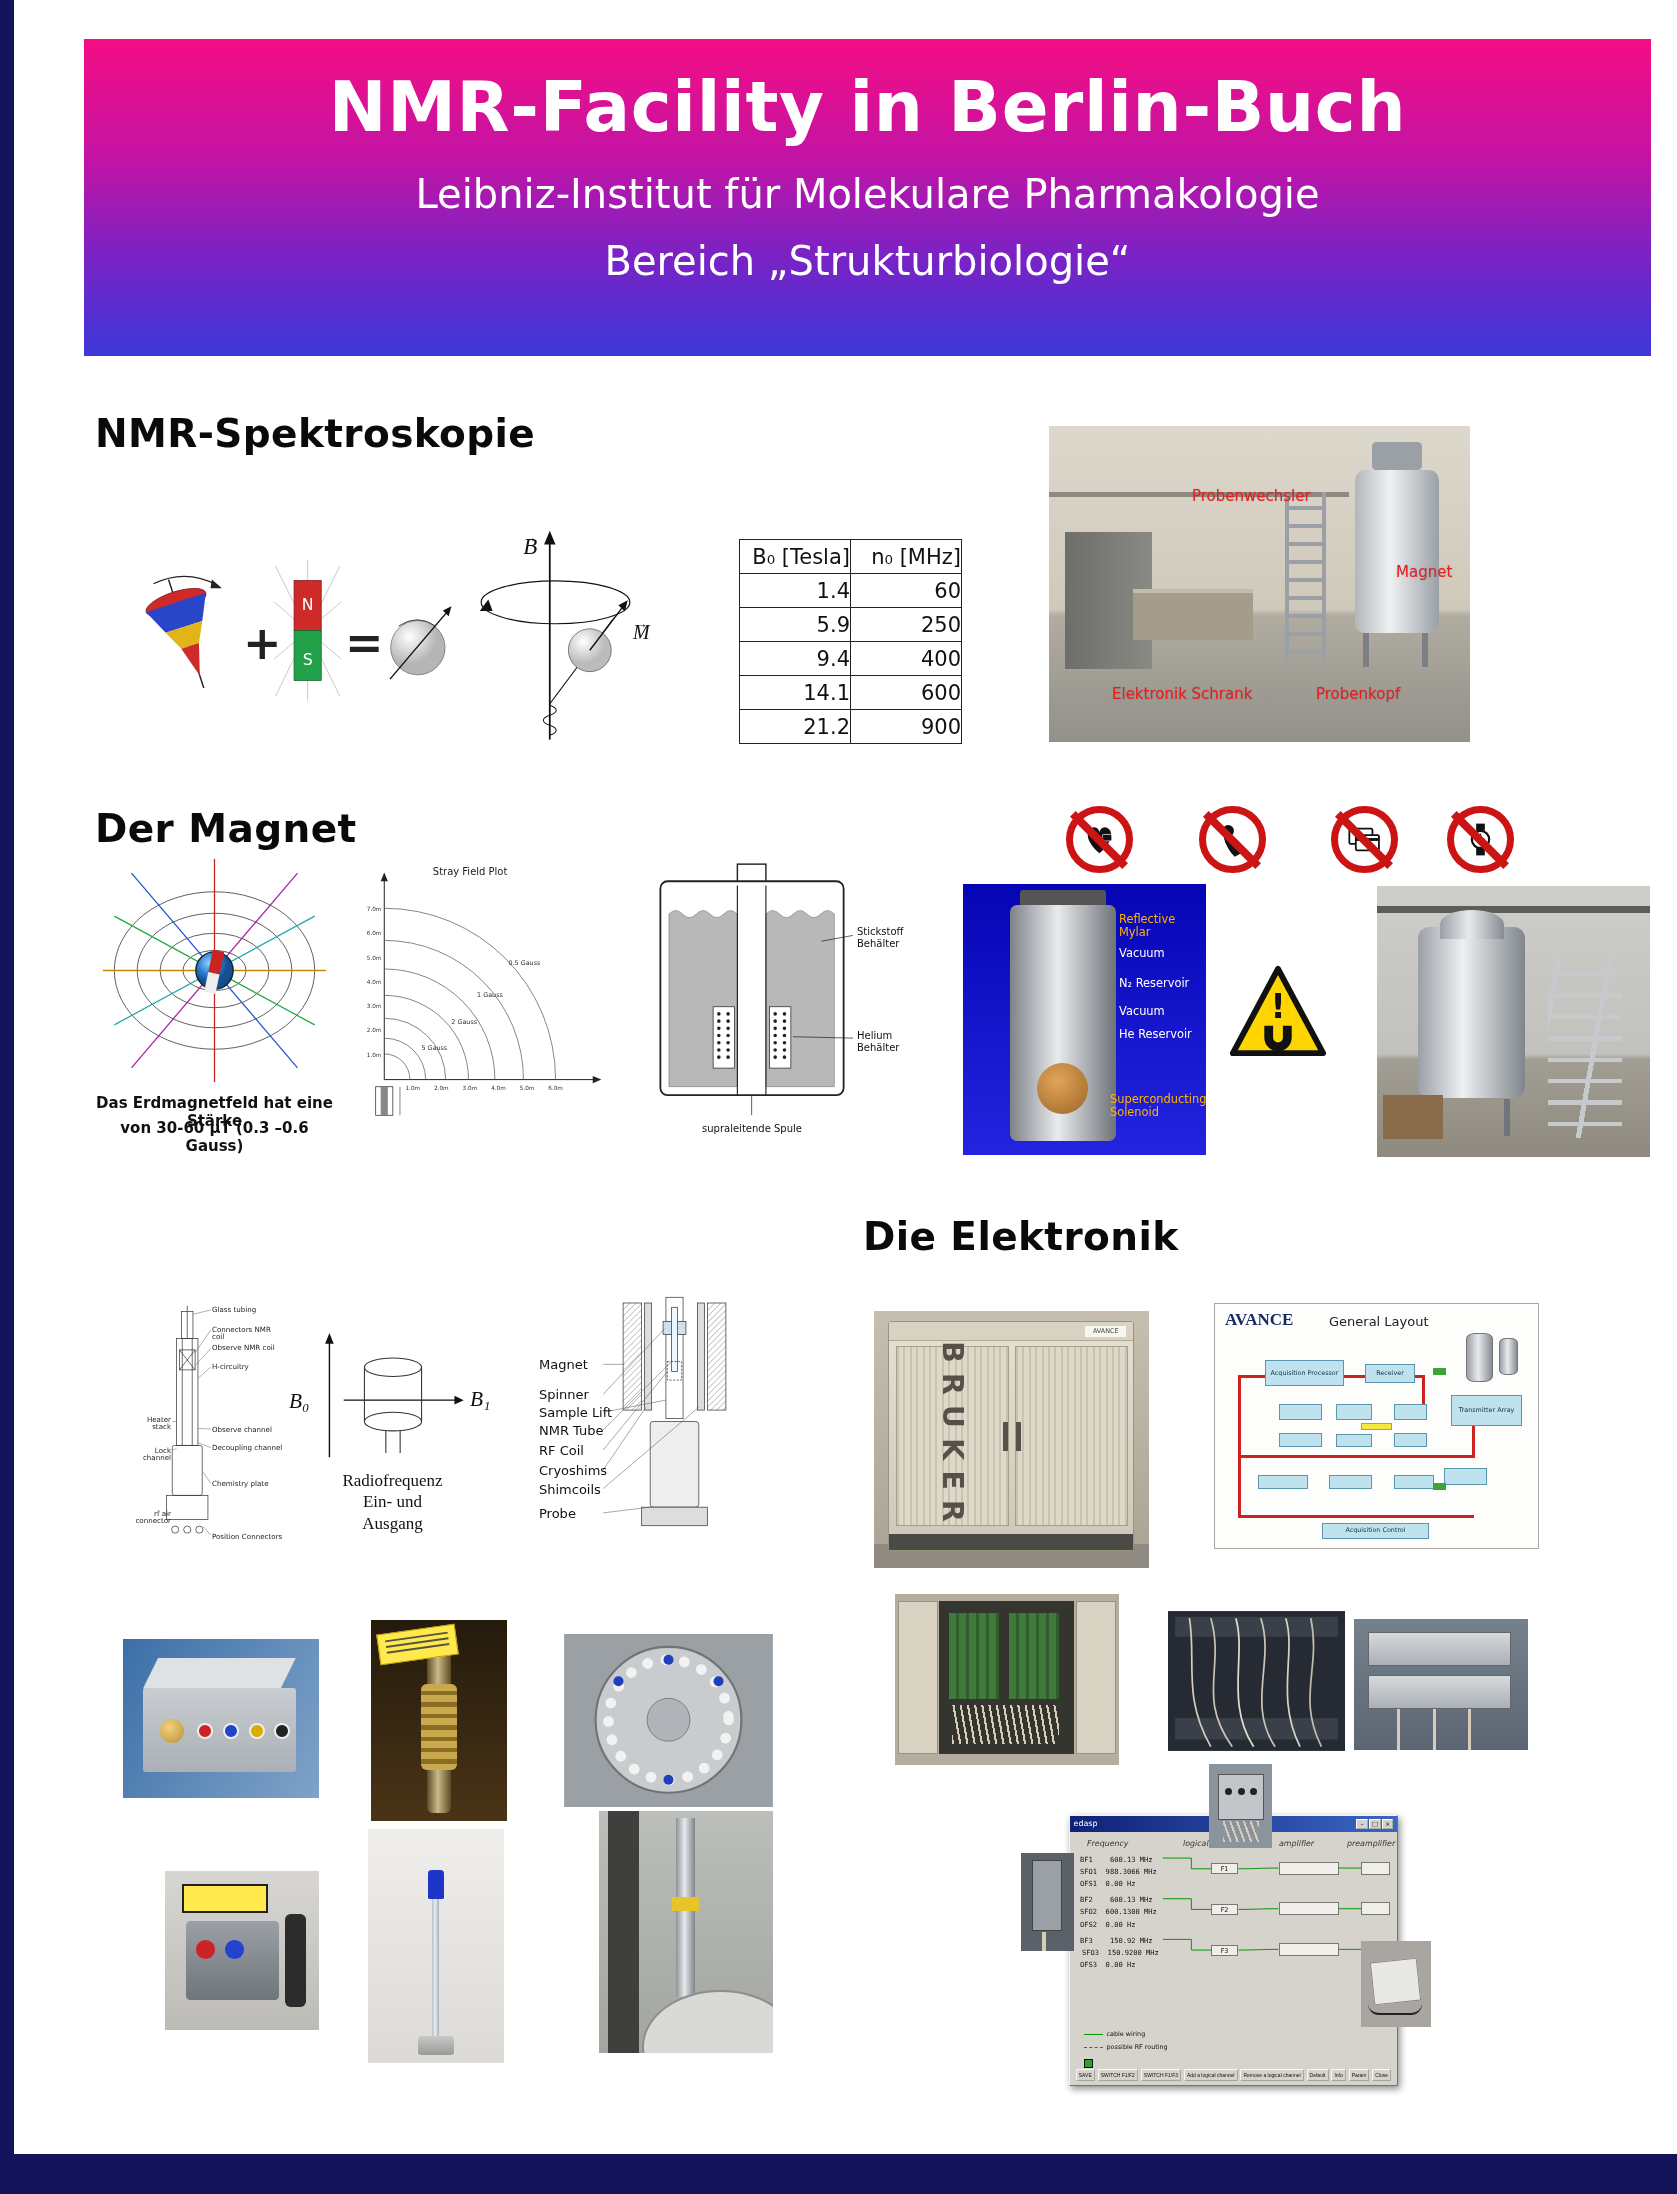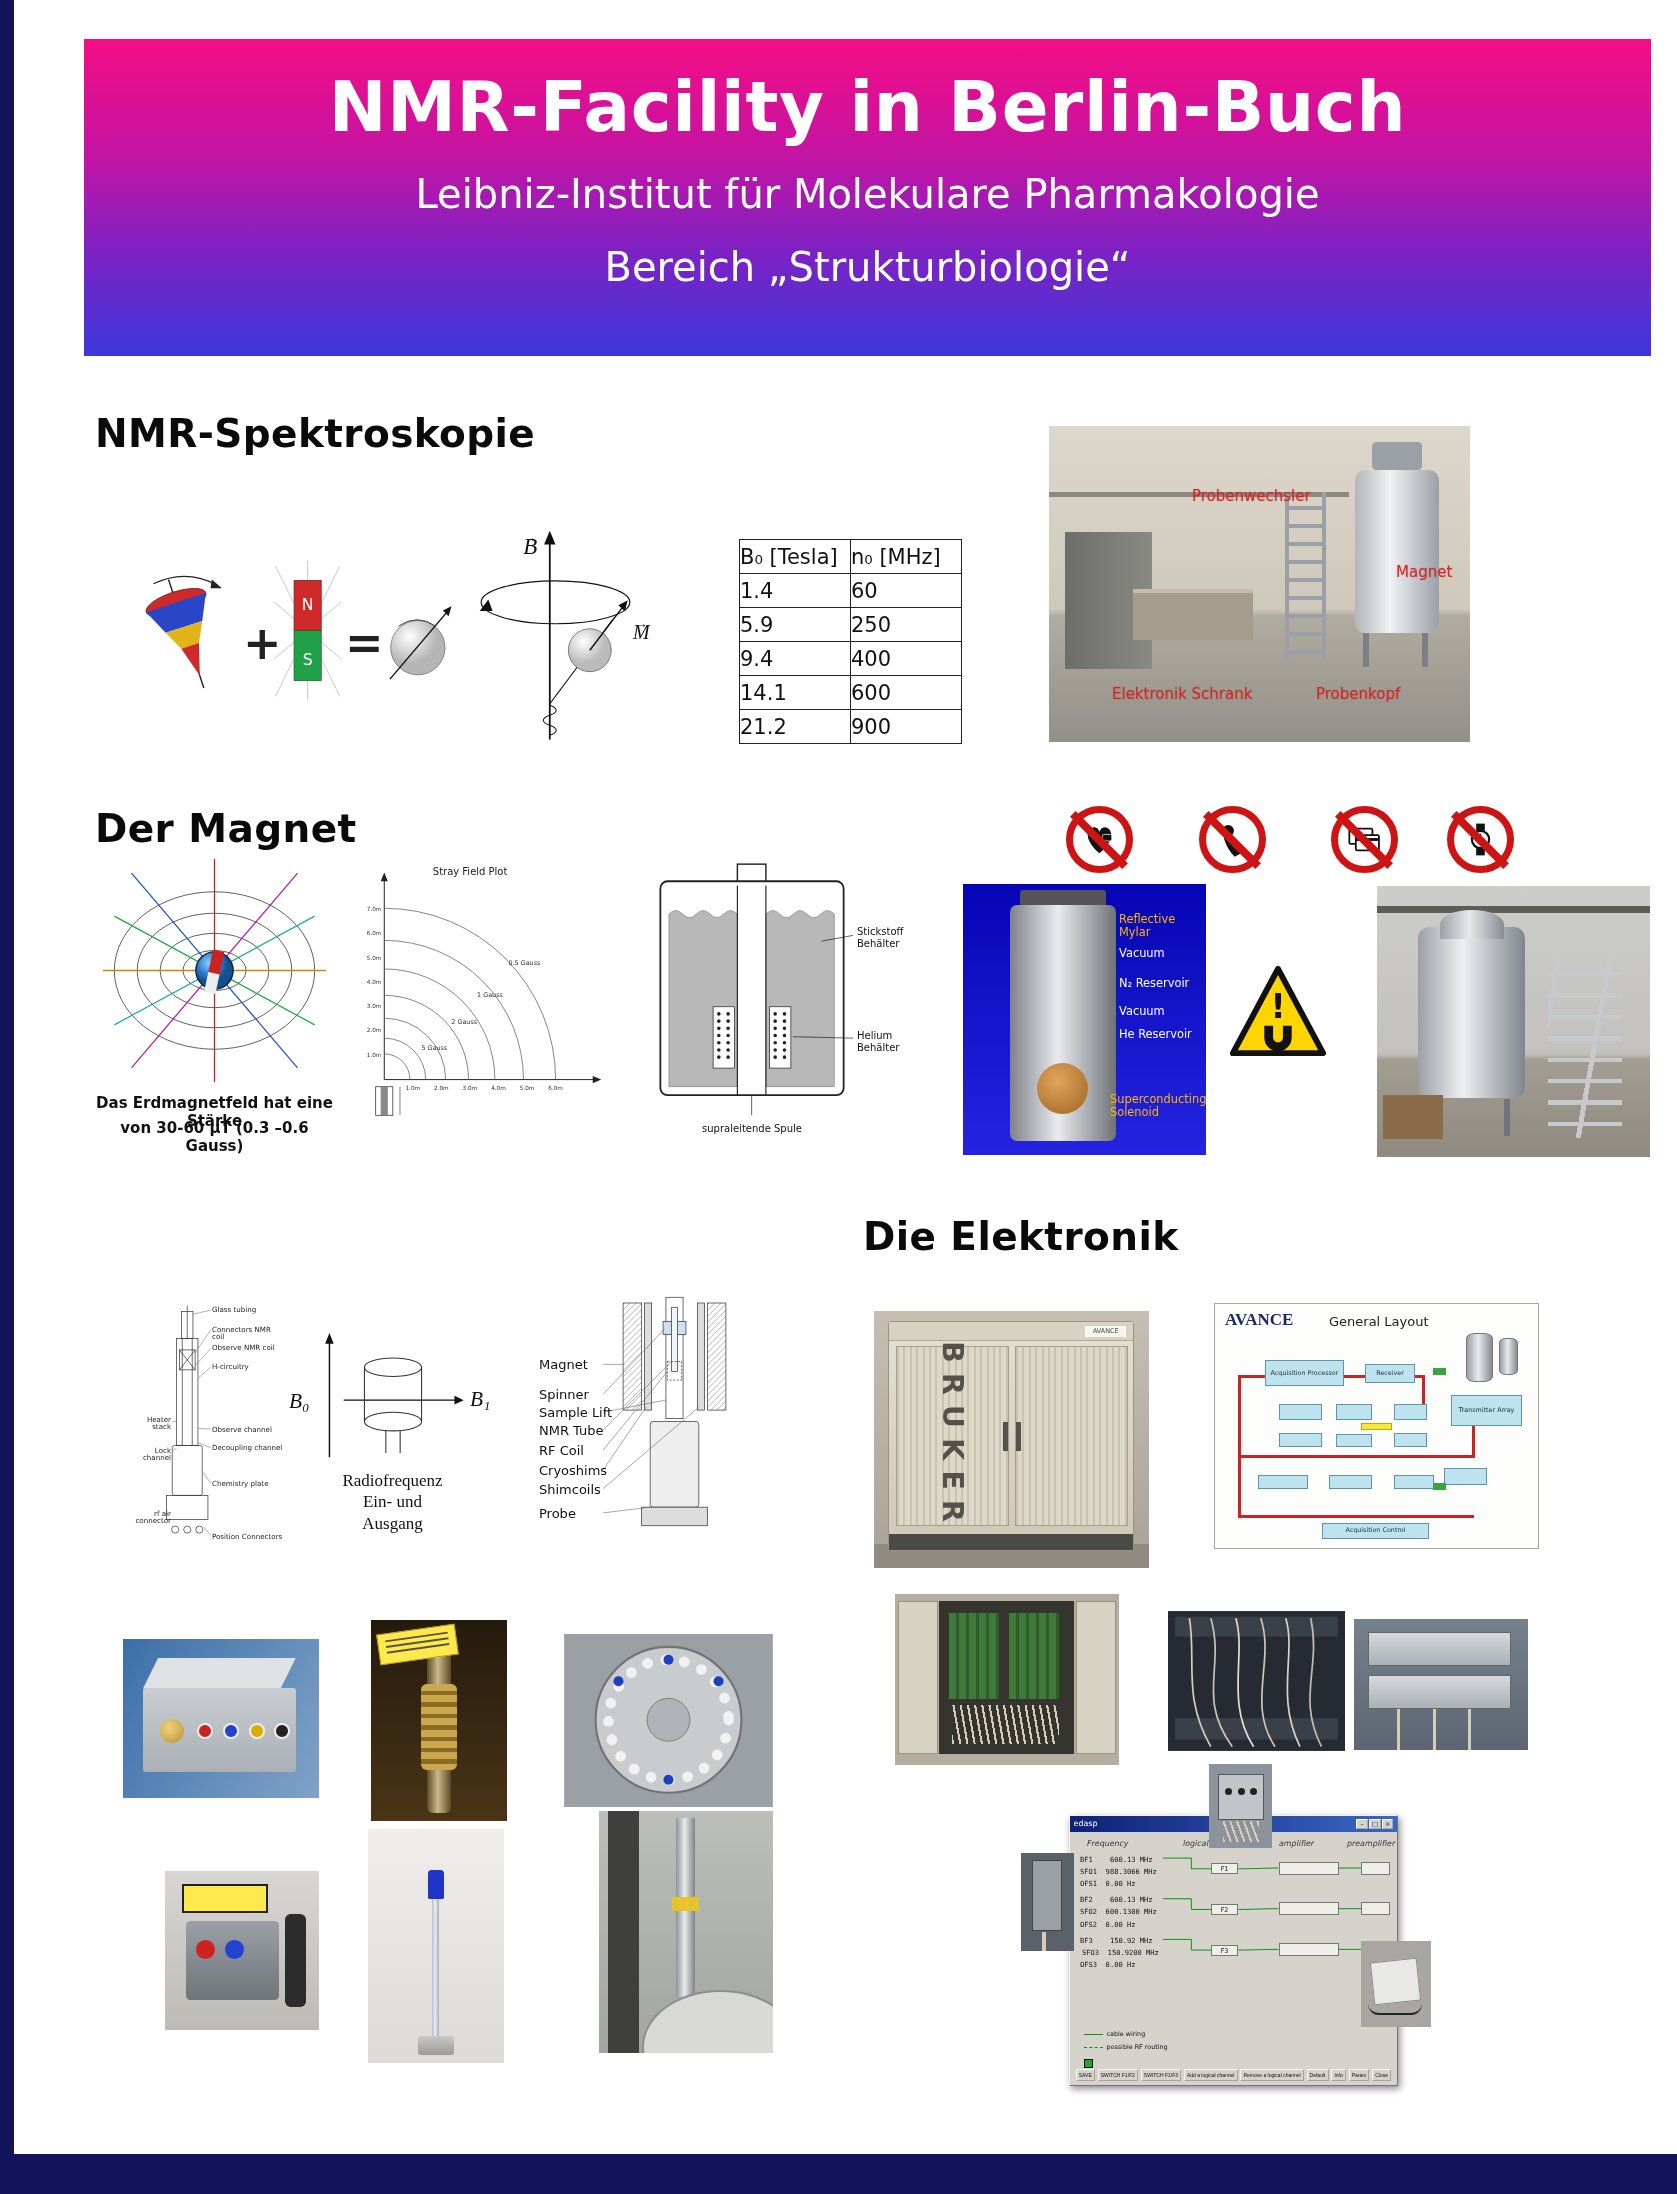--- a/index.html
+++ b/index.html
@@ -8,28 +8,28 @@
   body{font-family:"DejaVu Sans",sans-serif;color:#111}
   .poster{position:relative;width:1678px;height:2194px;background:#ffffff;overflow:hidden;margin:0 auto}
   .abs{position:absolute}
   .ph{position:absolute;overflow:hidden}
   .sec-h{position:absolute;font-size:39px;font-weight:600;color:#0a0a0a;letter-spacing:0.4px;white-space:nowrap}
   .banner{position:absolute;left:84px;top:39px;width:1567px;height:317px;
           background:linear-gradient(180deg,#f50d83 0%,#c214a5 38%,#7b22c4 68%,#3c38da 100%);
           text-align:center;color:#fff}
   .banner .t{font-size:69px;font-weight:700;padding-top:28px;letter-spacing:0.7px}
   .banner .s1{font-size:40px;margin-top:24px}
-  .banner .s2{font-size:40px;margin-top:27px}
+  .banner .s2{font-size:40px;margin-top:21px}
   .bigop{position:absolute;font-size:46px;font-weight:600;color:#222}
   .mathv{font-family:"Liberation Serif",serif;font-style:italic}
   .veclbl{position:absolute;text-align:center;line-height:.55}
   .veclbl .ar{display:block;font-size:13px;font-style:normal}
   .veclbl .le{display:block;font-size:23px}
   .ftable{position:absolute;border-collapse:collapse;background:#fff}
-  .ftable th,.ftable td{border:1.4px solid #222;width:111px;height:34px;text-align:left;font-size:21px;font-weight:400;vertical-align:middle}
+  .ftable th,.ftable td{border:1.4px solid #222;width:111px;height:34px;text-align:right;font-size:21px;font-weight:400;vertical-align:middle}
   .redlbl{position:absolute;color:#e81f1f;font-size:15px;white-space:nowrap;text-shadow:0 0 1.4px rgba(0,0,0,.25)}
   .cap{position:absolute;font-size:15px;font-weight:600;text-align:center}
   .dlbl{position:absolute;font-size:10px;line-height:1.15;color:#111}
   .cutlbl{position:absolute;font-size:11.4px;line-height:1.15;white-space:normal}
   .prohib{position:absolute;width:67px;height:67px}
   .prohib .ring{position:absolute;inset:0;border:7.1px solid #cc1414;border-radius:50%;background:#fff}
   .prohib svg{position:absolute;left:14.3px;top:14.3px}
   .prohib .bar{position:absolute;left:-3.6px;top:30px;width:74px;height:7.9px;background:#cc1414;transform:rotate(45deg)}
   .crosslbl{position:absolute;font-size:13px;color:#111;white-space:nowrap}
   .tinylbl{position:absolute;font-size:7.1px;color:#222;line-height:1.05}

